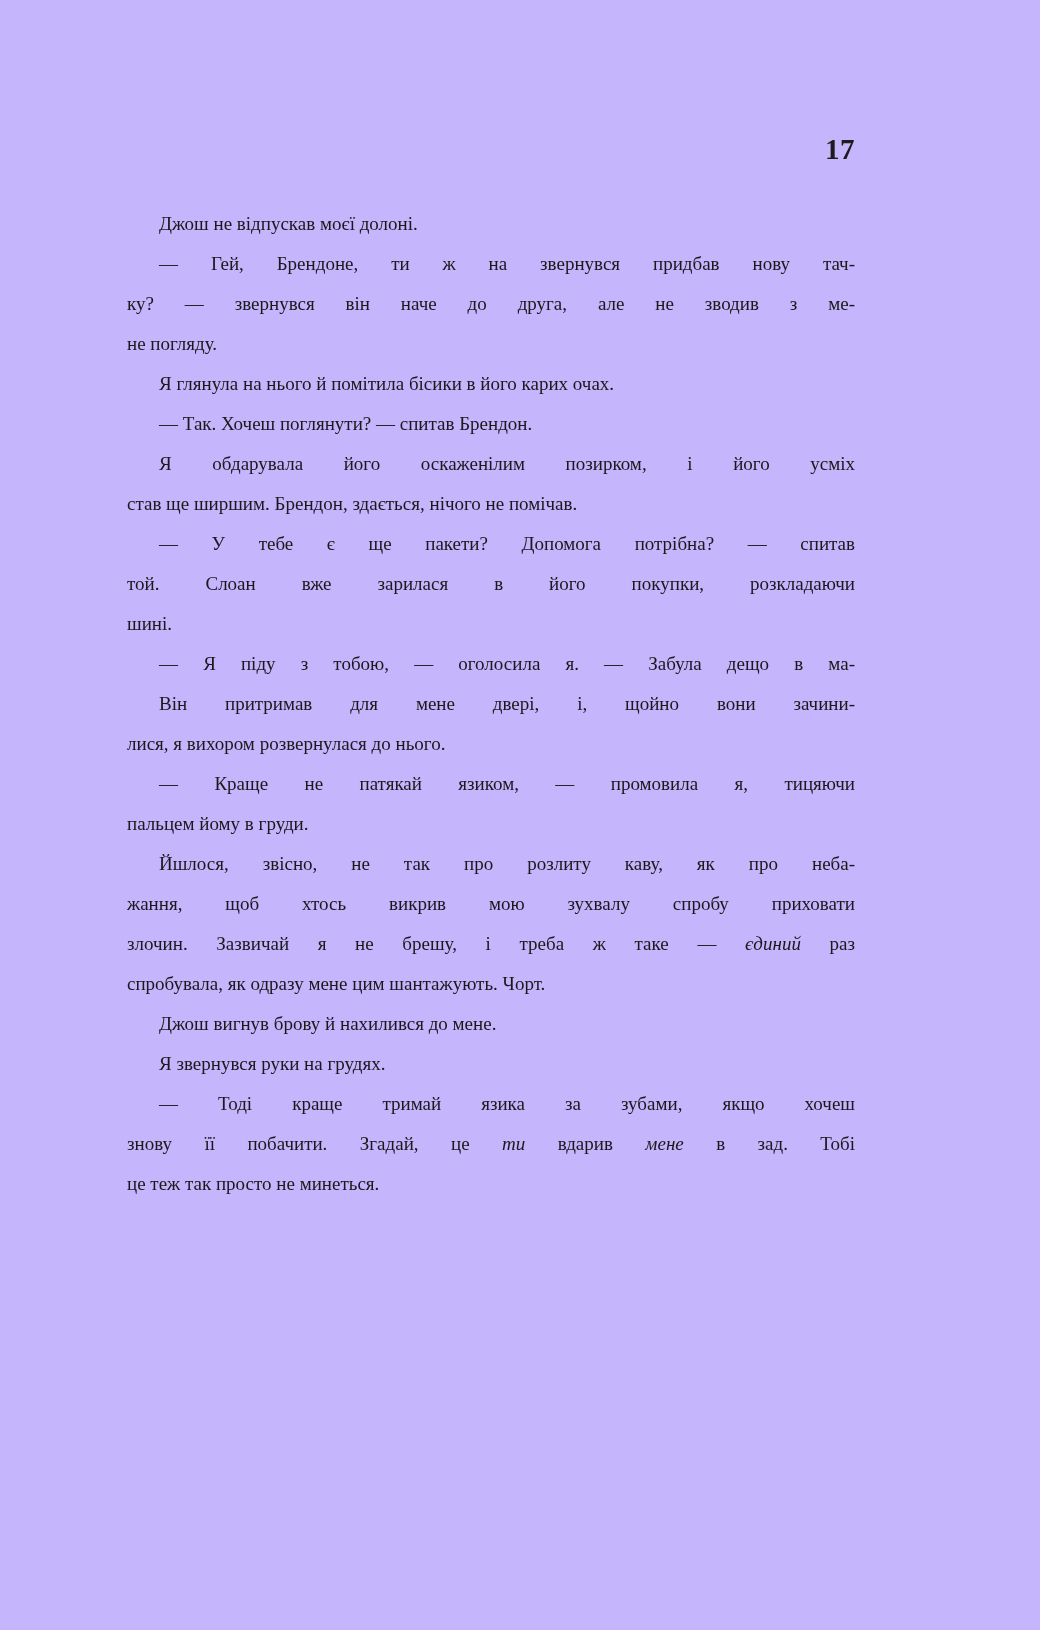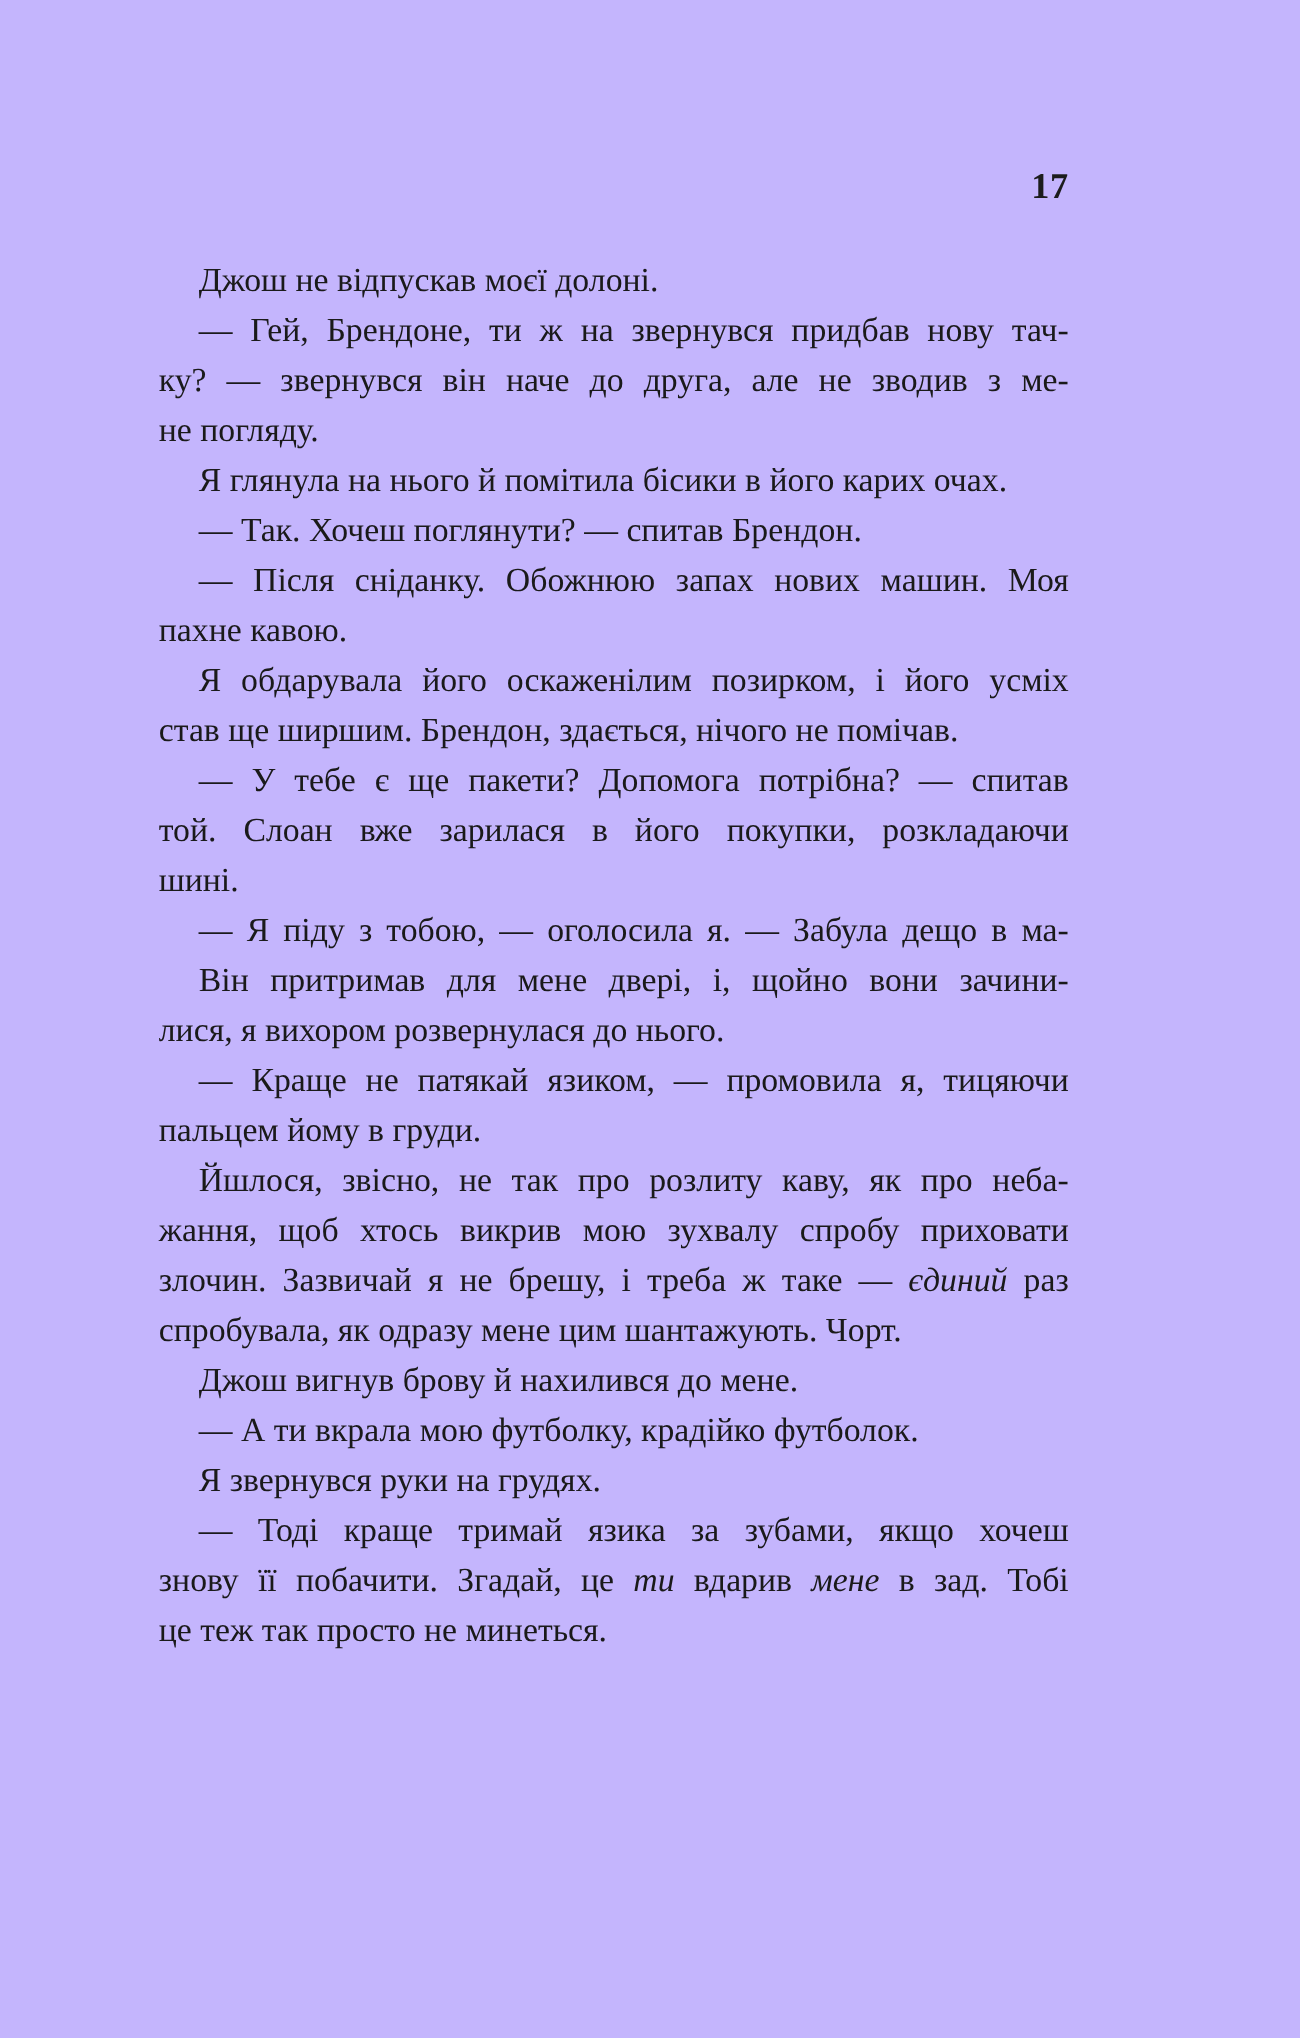--- a/index.html
+++ b/index.html
@@ -26,21 +26,21 @@
     font-weight: 700;
     color: #1c1c1c;
     line-height: 1;
     letter-spacing: 0.5px;
   }
   .text-block {
     position: absolute;
     top: 204px;
     left: 127px;
     width: 728px;
-    font-size: 27px;
+    font-size: 19px;
     line-height: 40px;
     color: #1a1a1a;
   }
   .paragraph { margin: 0; }
   .line {
     height: 40px;
     white-space: nowrap;
     text-align: left;
   }
   .line.justify {
@@ -66,24 +66,20 @@
         <div class="line justify"><span>ку? — звернувся він наче до друга, але не зводив з ме-</span></div>
         <div class="line"><span>не погляду.</span></div>
       </div>
       <div class="paragraph">
         <div class="line first"><span>Я глянула на нього й помітила бісики в його карих очах.</span></div>
       </div>
       <div class="paragraph">
         <div class="line first"><span>— Так. Хочеш поглянути? — спитав Брендон.</span></div>
       </div>
       <div class="paragraph">
-        <div class="line justify first"><span>— Після сніданку. Обожнюю запах нових машин. Моя</span></div>
-        <div class="line"><span>пахне кавою.</span></div>
-      </div>
-      <div class="paragraph">
         <div class="line justify first"><span>Я обдарувала його оскаженілим позирком, і його усміх</span></div>
         <div class="line"><span>став ще ширшим. Брендон, здається, нічого не помічав.</span></div>
       </div>
       <div class="paragraph">
         <div class="line justify first"><span>— У тебе є ще пакети? Допомога потрібна? — спитав</span></div>
         <div class="line justify"><span>той. Слоан вже зарилася в його покупки, розкладаючи</span></div>
       </div>
       <div class="paragraph">
         <div class="line"><span>шині.</span></div>
         <div class="line justify first"><span>— Я піду з тобою, — оголосила я. — Забула дещо в ма-</span></div>
@@ -99,23 +95,20 @@
       <div class="paragraph">
         <div class="line justify first"><span>Йшлося, звісно, не так про розлиту каву, як про неба-</span></div>
         <div class="line justify"><span>жання, щоб хтось викрив мою зухвалу спробу приховати</span></div>
         <div class="line justify"><span>злочин. Зазвичай я не брешу, і треба ж таке — </span><span class="em">єдиний</span><span> раз</span></div>
         <div class="line"><span>спробувала, як одразу мене цим шантажують. Чорт.</span></div>
       </div>
       <div class="paragraph">
         <div class="line first"><span>Джош вигнув брову й нахилився до мене.</span></div>
       </div>
       <div class="paragraph">
-        <div class="line first"><span>— А ти вкрала мою футболку, крадійко футболок.</span></div>
-      </div>
-      <div class="paragraph">
         <div class="line first"><span>Я звернувся руки на грудях.</span></div>
       </div>
       <div class="paragraph">
         <div class="line justify first"><span>— Тоді краще тримай язика за зубами, якщо хочеш</span></div>
         <div class="line justify"><span>знову її побачити. Згадай, це </span><span class="em">ти</span><span> вдарив </span><span class="em">мене</span><span> в зад. Тобі</span></div>
         <div class="line"><span>це теж так просто не минеться.</span></div>
       </div>
     </div>
 </div>
 

